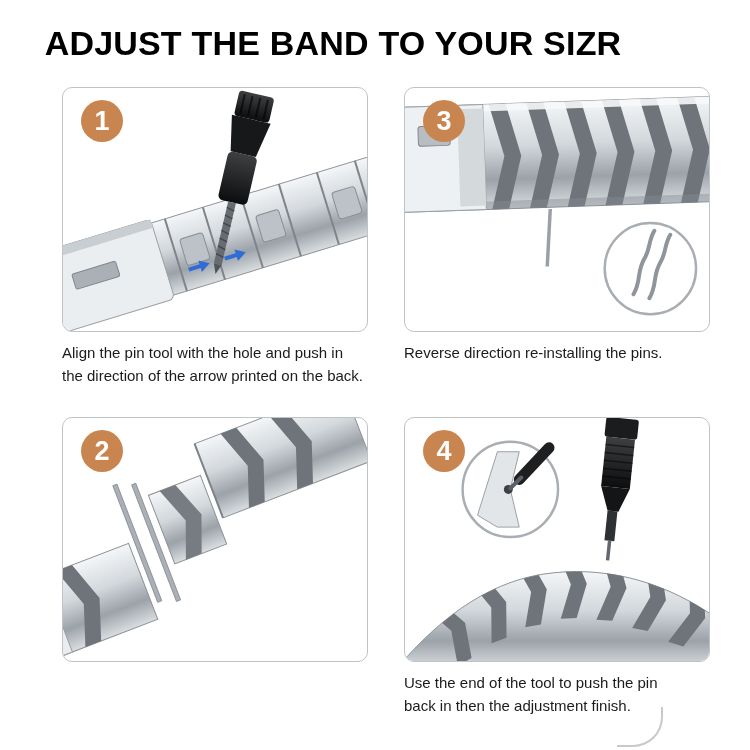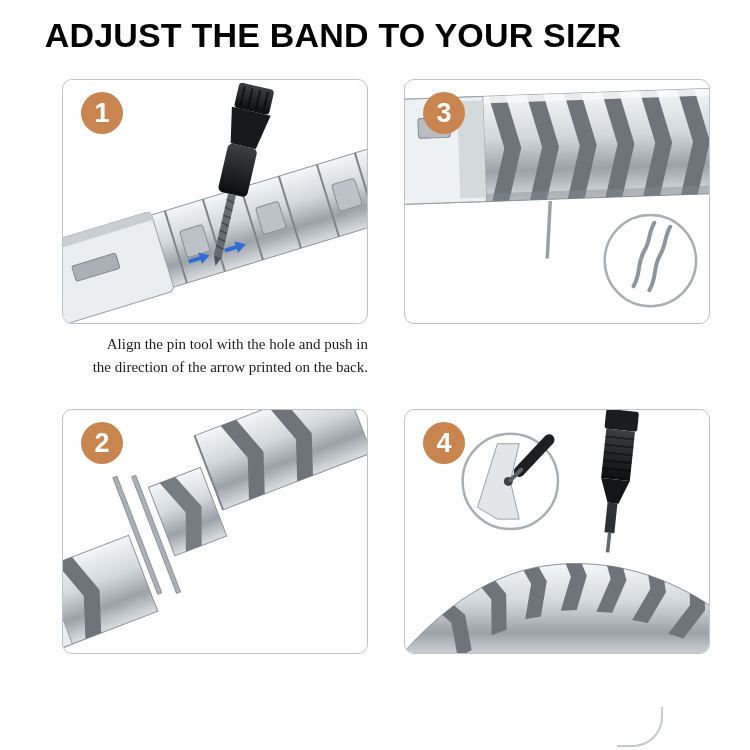--- a/index.html
+++ b/index.html
@@ -6,21 +6,21 @@
   html, body { background: #ffffff; }
   body {
     width: 750px; height: 750px;
     font-family: "Liberation Sans", sans-serif;
     overflow: hidden;
   }
   .page {
     position: relative;
     width: 666px; height: 750px;
     background: #ffffff;
-    padding: 16px 40px 0 40px;
+    padding: 24px 40px 0 40px;
   }
   .title {
     text-align: center;
     font-size: 34px;
     font-weight: 900;
     letter-spacing: 0.2px;
     color: var(--title-text, #000000);
     margin-bottom: 24px;
     white-space: nowrap;
   }
@@ -49,26 +49,25 @@
     background: var(--badge, #c9854f);
     color: var(--badge-text, #ffffff);
     font-size: 27px;
     font-weight: bold;
     display: flex; align-items: center; justify-content: center;
     line-height: 1;
   }
   .caption {
     margin-top: 9px;
     min-height: 50px;
-    text-align: right;
+    text-align: left;
     font-size: 15px;
     line-height: 1.55;
     color: var(--caption-text, #1b1b1b);
     white-space: pre-line;
-    font-family: Liberation Serif, serif;
   }
   .corner-mark {
     position: absolute;
     right: 3px; bottom: 3px;
     width: 46px; height: 40px;
     border-right: 2px solid #c6cacd;
     border-bottom: 2px solid #c6cacd;
     border-bottom-right-radius: 30px;
   }
 </style>
@@ -183,20 +182,21 @@
           <g>
             <circle cx="247" cy="182" r="46" fill="#ffffff" stroke="#a9aeb3" stroke-width="2.5"></circle>
             <g stroke="#8f959a" stroke-width="4" fill="none" stroke-linecap="round">
               <path d="M230 208 C 238 194, 233 186, 241 172 C 247 162, 245 154, 251 144"></path>
               <path d="M246 212 C 254 198, 249 190, 257 176 C 263 166, 261 158, 267 148"></path>
             </g>
           </g>
         </svg>
         <div class="badge">3</div>
       </div>
+      <p class="caption">Reverse direction re-installing the pins.</p>
     </section>
 
     <section class="step">
       <div class="panel-box">
         <svg class="illus" viewBox="0 0 306 245" preserveAspectRatio="none" role="img" aria-label="separated-links-and-pins">
           <defs>
             <linearGradient id="s2m" x1="0" y1="0" x2="0" y2="1">
               <stop offset="0" stop-color="#f4f6f8"></stop>
                 <stop offset="0.4" stop-color="#d3d8dc"></stop>
               <stop offset="0.72" stop-color="#9ba2a8"></stop>
@@ -294,18 +294,20 @@
           <g>
             <circle cx="106" cy="72" r="48" fill="#ffffff" stroke="#a9aeb3" stroke-width="2.5"></circle>
             <polygon points="73,98 93,34 115,34 106,72 115,110 93,110" fill="#e2e6e9" stroke="#9aa0a5"></polygon>
             <circle cx="104" cy="72" r="4.5" fill="#3c4044"></circle>
             <line x1="145" y1="30" x2="115" y2="62" stroke="#1d1f21" stroke-width="11" stroke-linecap="round"></line>
             <line x1="117" y1="60" x2="106" y2="71" stroke="#5a6065" stroke-width="4" stroke-linecap="round"></line>
           </g>
         </svg>
         <div class="badge">4</div>
       </div>
+      <p class="caption">Use the end of the tool to push the pin
+back in then the adjustment finish.</p>
     </section>
 
   </div>
 
   <div class="corner-mark"></div>
 </div>
 
 </body></html>

